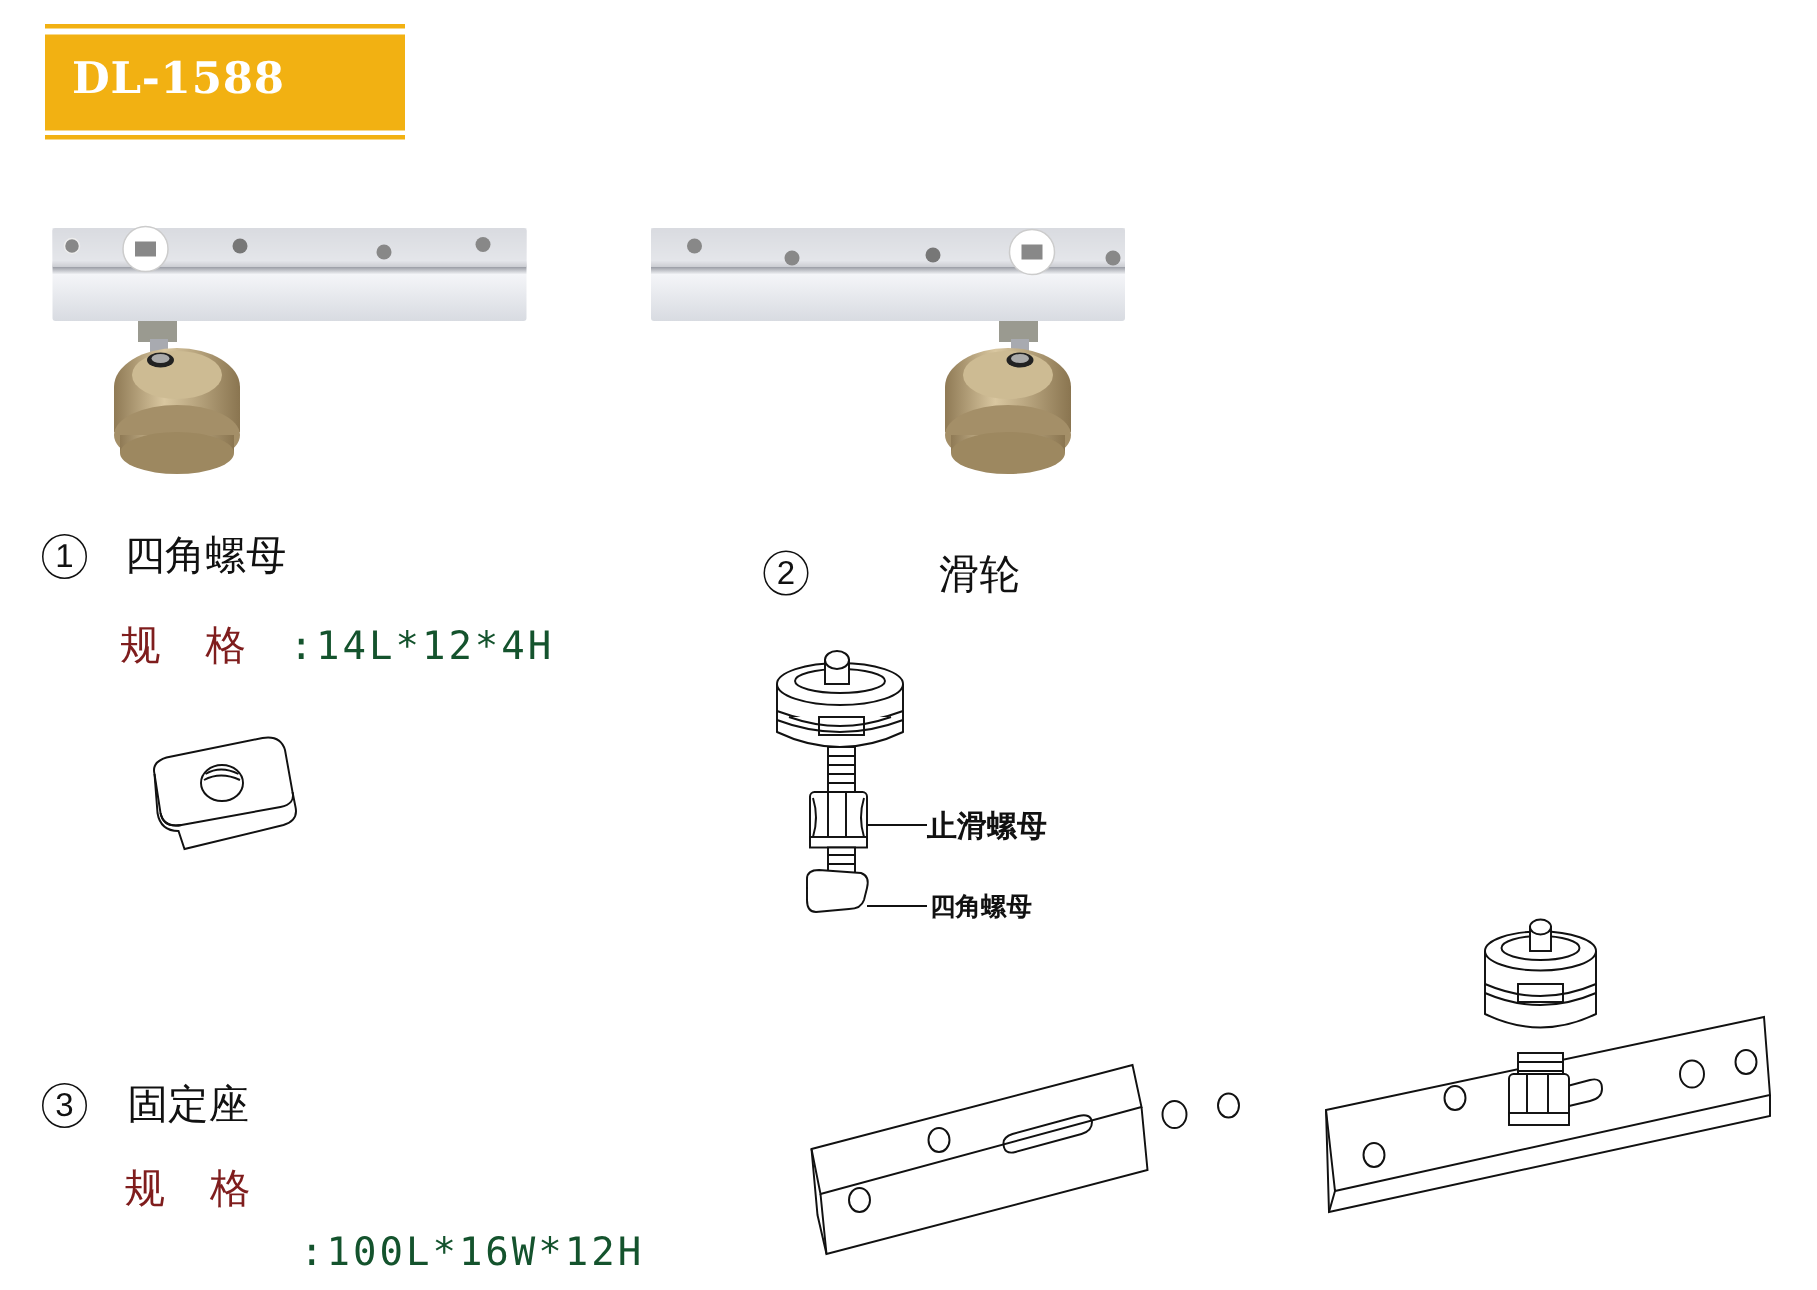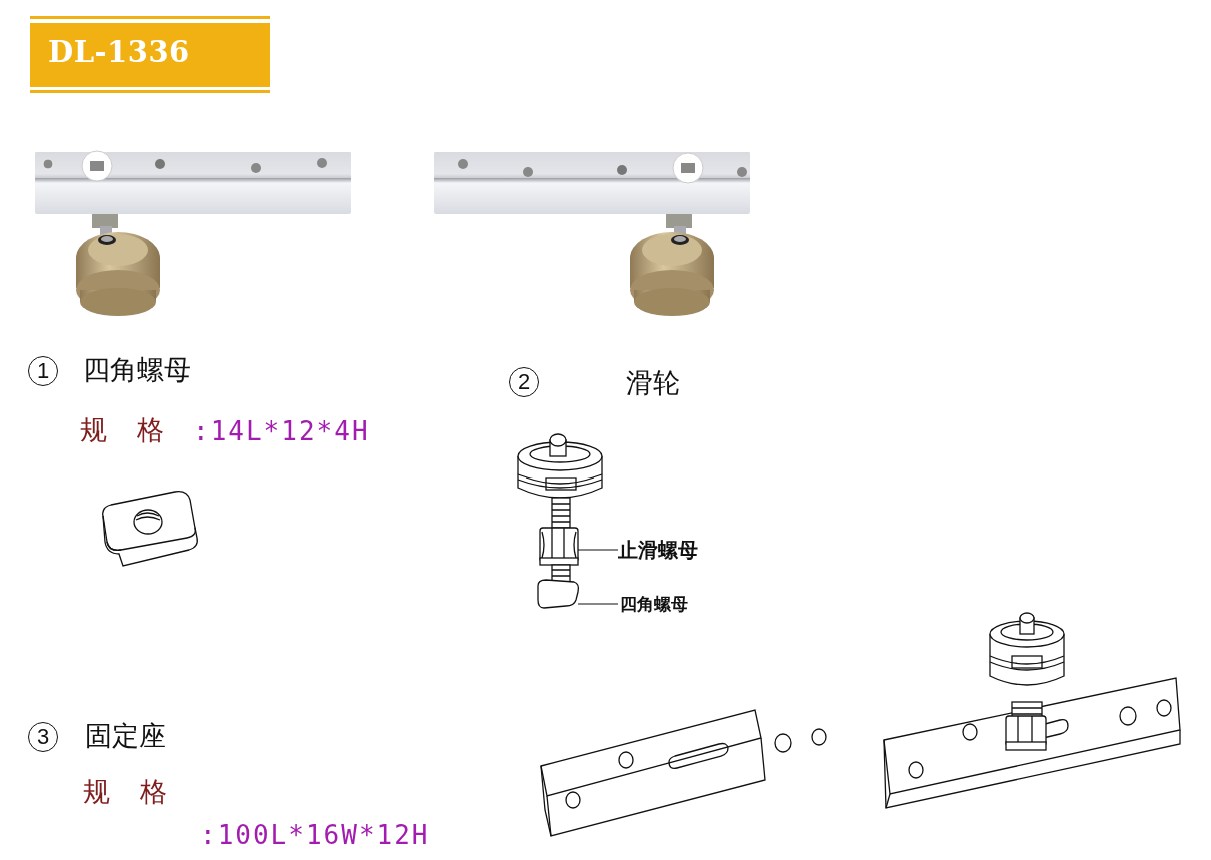--- a/index.html
+++ b/index.html
@@ -5,30 +5,30 @@
   html,body{margin:0;padding:0;background:#ffffff;}
   body{width:1211px;height:860px;position:relative;overflow:hidden;font-family:"DejaVu Sans",sans-serif;color:#111;}
   
   .badge-line{position:absolute;left:30px;width:240px;height:3px;background:#f2b112;}
   .badge{position:absolute;left:30px;top:23px;width:240px;height:64px;background:#f2b112;}
   .badge-text{position:absolute;left:18px;top:12px;font-family:"DejaVu Serif",serif;font-weight:bold;font-size:29px;color:#ffffff;letter-spacing:0.5px;}
   
   .circ{position:absolute;width:30px;height:30px;border:1.6px solid #111;border-radius:50%;box-sizing:border-box;font-family:"Liberation Sans",sans-serif;font-size:22px;line-height:27px;text-align:center;color:#111;}
   .heading{position:absolute;font-family:"DejaVu Sans",sans-serif;font-size:27px;color:#111;}
   .spec-label{position:absolute;font-family:"DejaVu Sans",sans-serif;font-size:27px;color:#7f1d1d;letter-spacing:30px;}
-  .spec-val{position:absolute;font-family:"DejaVu Sans Mono",monospace;font-size:26px;color:#a21caf;font-weight:300;letter-spacing:2px;}
+  .spec-val{position:absolute;font-family:"DejaVu Sans Mono",monospace;font-size:26px;color:#14532d;font-weight:300;letter-spacing:2px;}
   .callout{position:absolute;font-family:"DejaVu Sans",sans-serif;font-weight:bold;color:#111;}
   svg{position:absolute;overflow:visible;}
 </style>
 </head>
 <body>
 
 <div class="badge-line" style="top:16px;"></div>
 <div class="badge">
-  <span class="badge-text">DL-1336</span>
+  <span class="badge-text">DL-1588</span>
 </div>
 <div class="badge-line" style="top:90px;"></div>
 
 <svg style="left:30px;top:150px;" width="330" height="170" viewBox="0 0 330 170">
   <defs>
     <linearGradient id="chrome" x1="0" y1="0" x2="0" y2="1">
       <stop offset="0" stop-color="#c9ccd3"></stop>
       <stop offset="0.35" stop-color="#eef0f4"></stop>
       <stop offset="0.42" stop-color="#9a9da5"></stop>
       <stop offset="0.5" stop-color="#f4f5f8"></stop>

